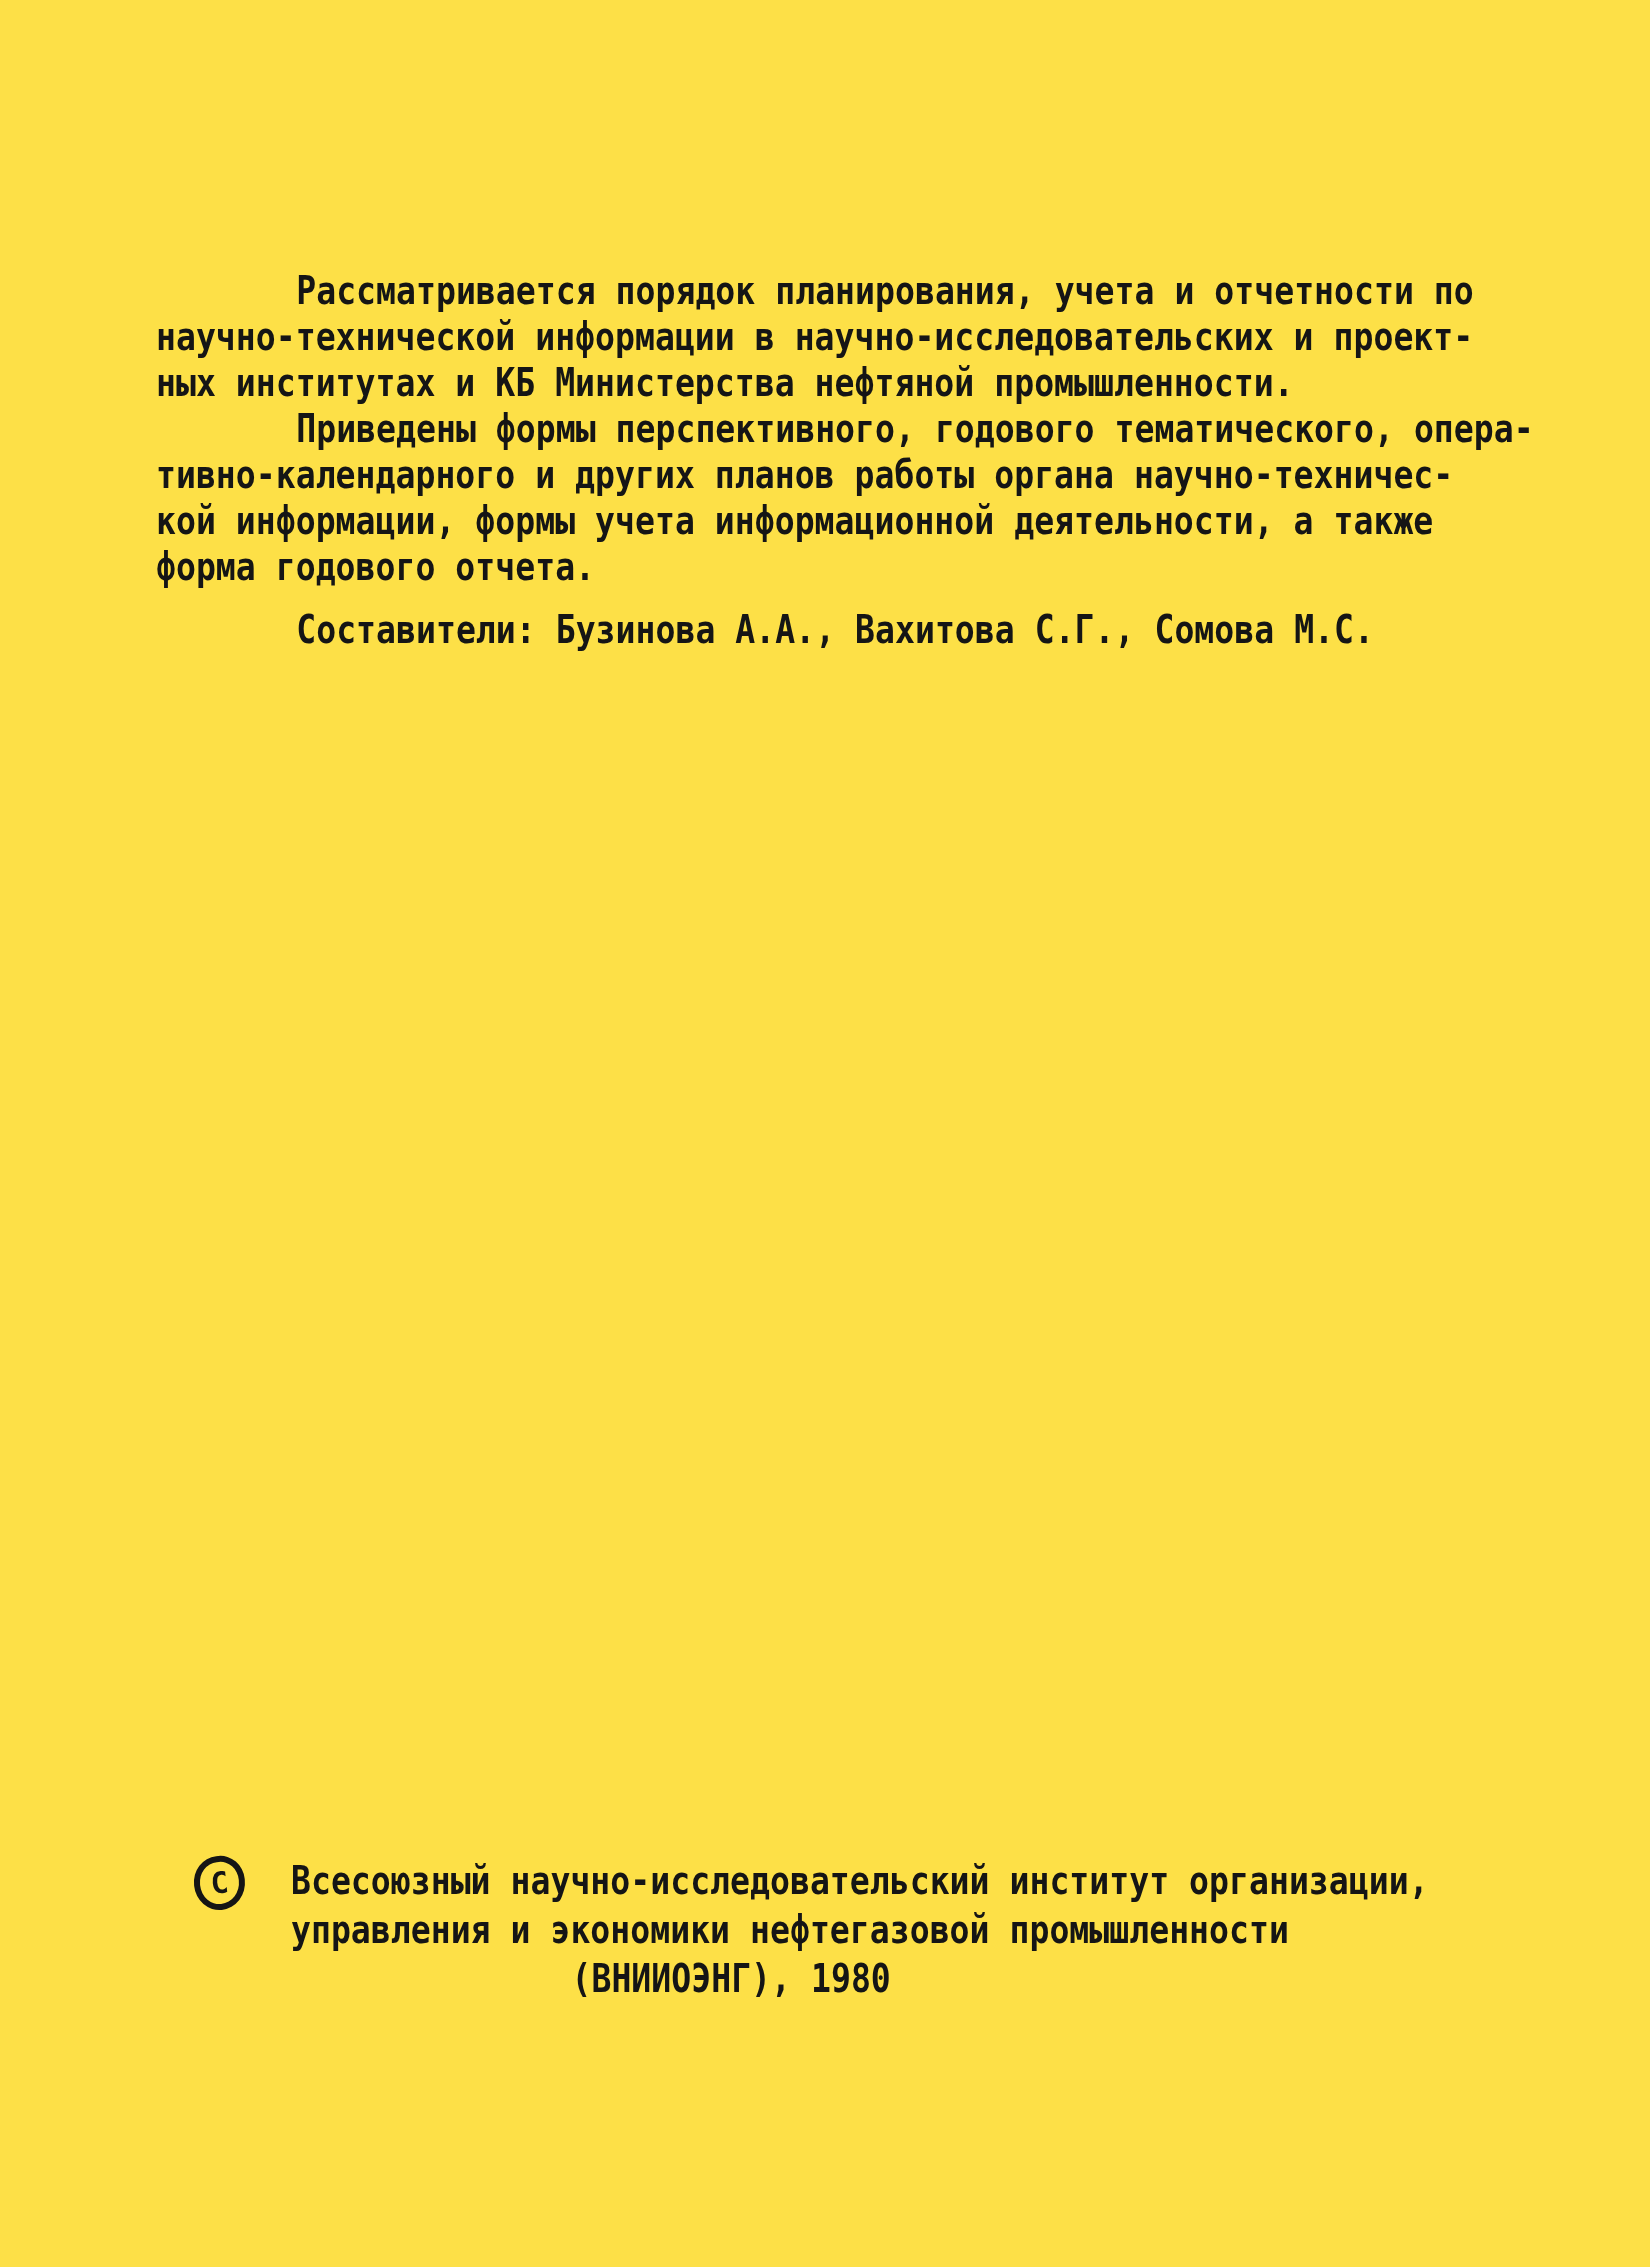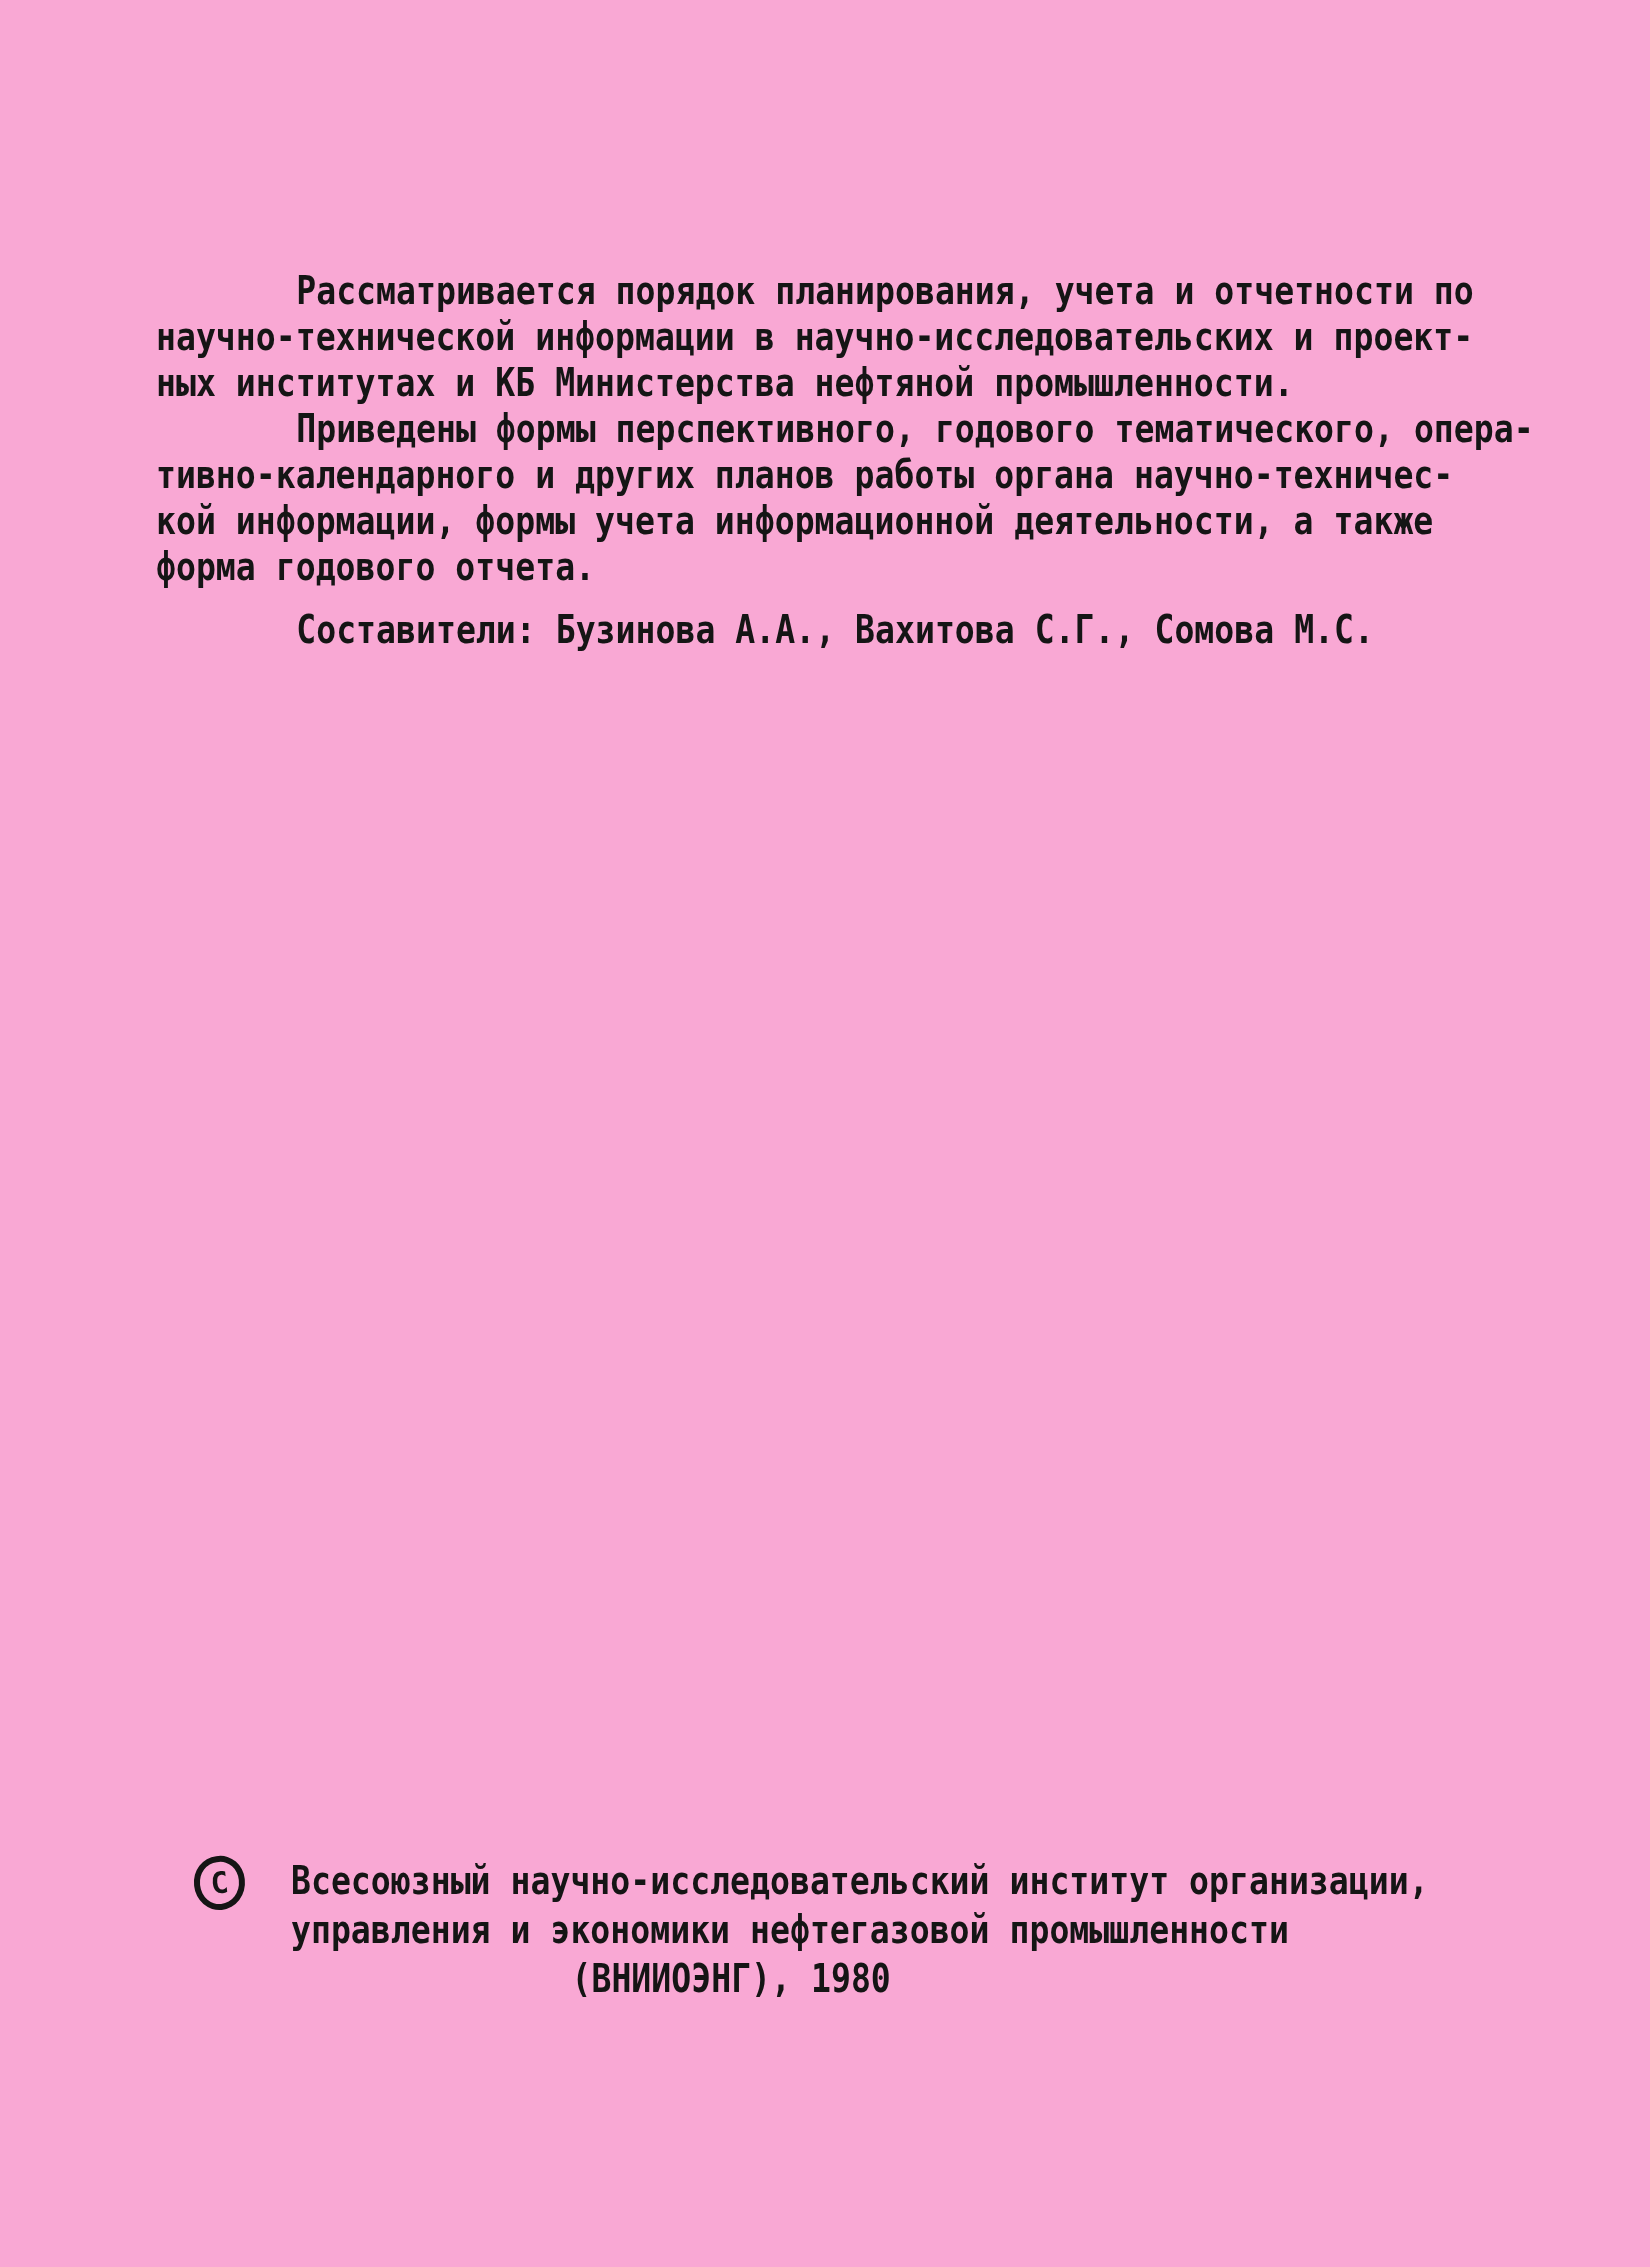--- a/index.html
+++ b/index.html
@@ -4,21 +4,21 @@
 <style>
   html, body {
     margin: 0;
     padding: 0;
     background: #ffffff;
   }
   .page {
     position: relative;
     width: 1651px;
     height: 2268px;
-    background: #f9a8d4;
+    background: #fde047;
     color: #151515;
     overflow: hidden;
   }
   .typed {
     font-family: "DejaVu Sans Mono", "Liberation Mono", monospace;
     font-weight: bold;
     color: #151515;
   }
   
   .abstract {

